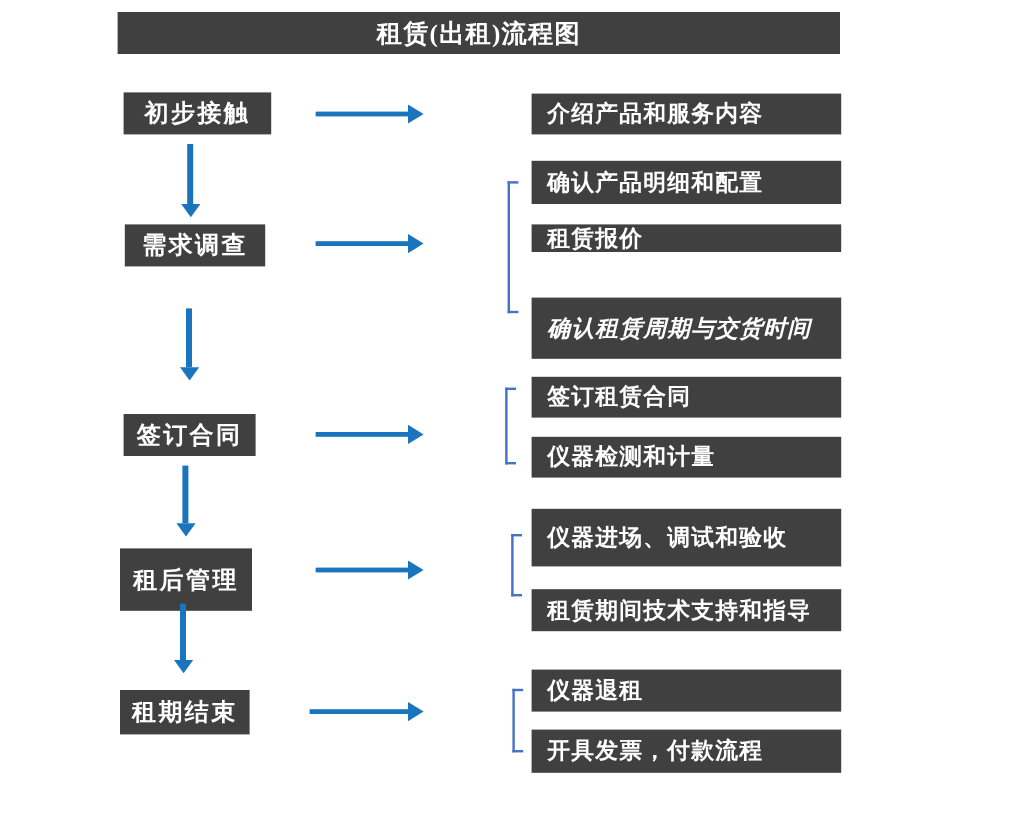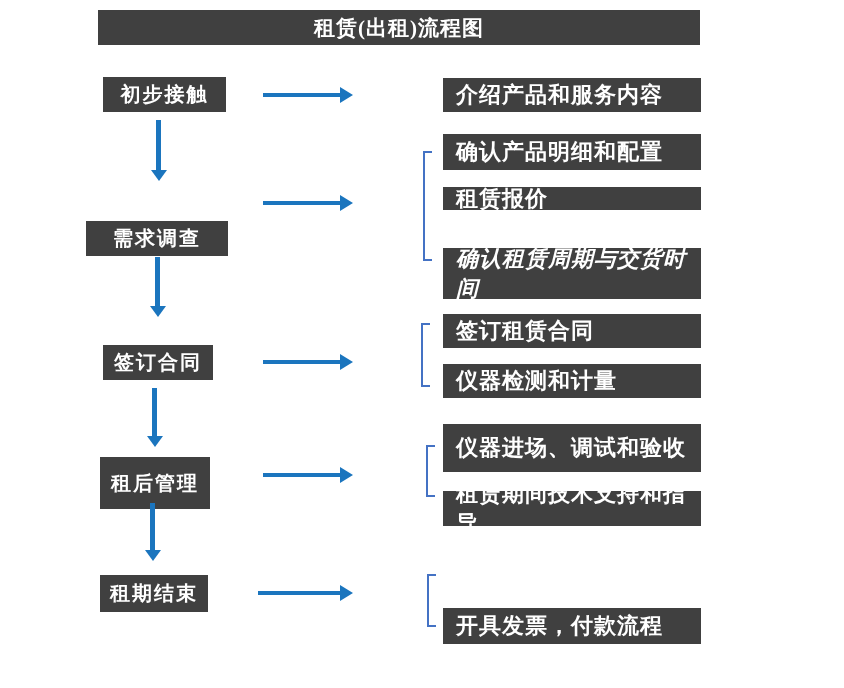--- a/index.html
+++ b/index.html
@@ -11,21 +11,21 @@
     position:absolute;background:#404040;color:#fff;font-weight:bold;
     display:flex;align-items:center;box-sizing:border-box;
   }
   .title-bar{
     justify-content:center;font-size:21px;letter-spacing:1px;
   }
   .step{
     justify-content:center;font-size:20px;letter-spacing:2px;
   }
   .detail{
-    justify-content:flex-start;padding-left:13px;font-size:22px;letter-spacing:1px;
+    justify-content:flex-start;padding-left:13px;font-size:19px;letter-spacing:1px;
   }
   .h-arrow{
     position:absolute;height:4px;background:#1B75BE;
   }
   .h-arrow::after{
     content:"";position:absolute;left:100%;top:50%;transform:translateY(-50%);
     width:0;height:0;
     border-left:13px solid #1B75BE;border-top:8px solid transparent;border-bottom:8px solid transparent;
   }
   .v-arrow{
@@ -42,37 +42,38 @@
   }
 </style>
 </head>
 <body>
 
 <div class="canvas">
 
   <div class="box title-bar" style="left:98px;top:10px;width:602px;height:35px;">租赁(出租)流程图</div>
 
   <div class="box step" style="left:103px;top:77px;width:123px;height:35px;">初步接触</div>
-  <div class="box step" style="left:86px;top:187px;width:142px;height:35px;margin-top:34px;">需求调查</div>
+  <div class="box step" style="left:104px;top:187px;width:117px;height:35px;">需求调查</div>
   <div class="box step" style="left:103px;top:345px;width:110px;height:35px;">签订合同</div>
   <div class="box step" style="left:100px;top:457px;width:110px;height:52px;">租后管理</div>
   <div class="box step" style="left:100px;top:575px;width:108px;height:37px;">租期结束</div>
 
   <div class="box detail" style="left:443px;top:78px;width:258px;height:34px;">介绍产品和服务内容</div>
 
   <div class="box detail" style="left:443px;top:134px;width:258px;height:36px;">确认产品明细和配置</div>
   <div class="box detail" style="left:443px;top:187px;width:258px;height:23px;">租赁报价</div>
   <div class="box detail" style="left:443px;top:248px;width:258px;height:51px;font-style:italic;">确认租赁周期与交货时间</div>
 
   <div class="box detail" style="left:443px;top:314px;width:258px;height:34px;">签订租赁合同</div>
   <div class="box detail" style="left:443px;top:364px;width:258px;height:34px;">仪器检测和计量</div>
 
   <div class="box detail" style="left:443px;top:424px;width:258px;height:48px;">仪器进场、调试和验收</div>
   <div class="box detail" style="left:443px;top:491px;width:258px;height:35px;">租赁期间技术支持和指导</div>
 
+  <div class="box detail" style="left:443px;top:558px;width:258px;height:35px;">仪器退租</div>
   <div class="box detail" style="left:443px;top:608px;width:258px;height:36px;">开具发票，付款流程</div>
 
   <div class="h-arrow" style="left:263px;top:93px;width:77px;"></div>
   <div class="h-arrow" style="left:263px;top:201px;width:77px;"></div>
   <div class="h-arrow" style="left:263px;top:360px;width:77px;"></div>
   <div class="h-arrow" style="left:263px;top:473px;width:77px;"></div>
   <div class="h-arrow" style="left:258px;top:591px;width:82px;"></div>
 
   <div class="v-arrow" style="left:156px;top:120px;height:50px;"></div>
   <div class="v-arrow" style="left:155px;top:257px;height:49px;"></div>

